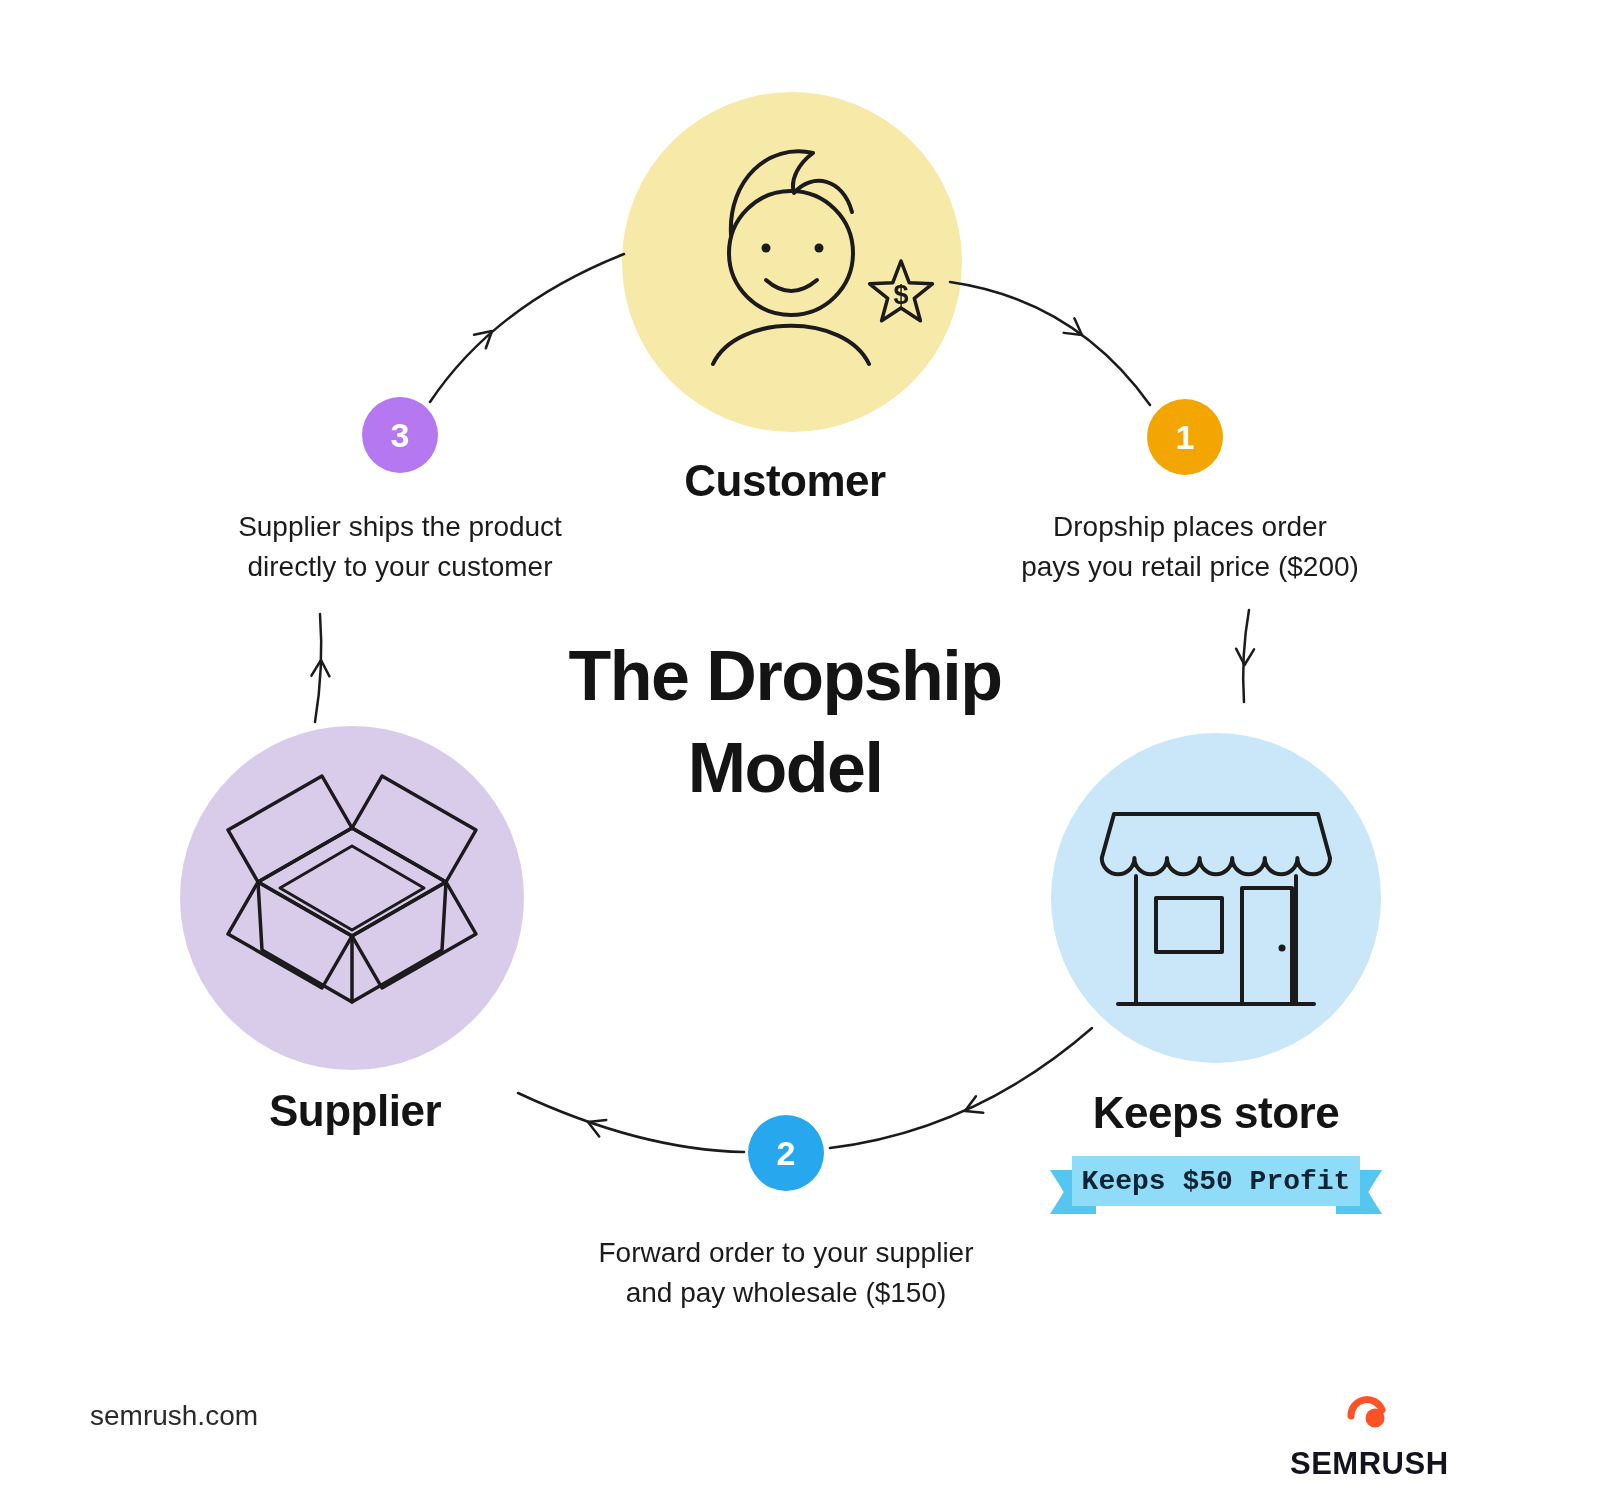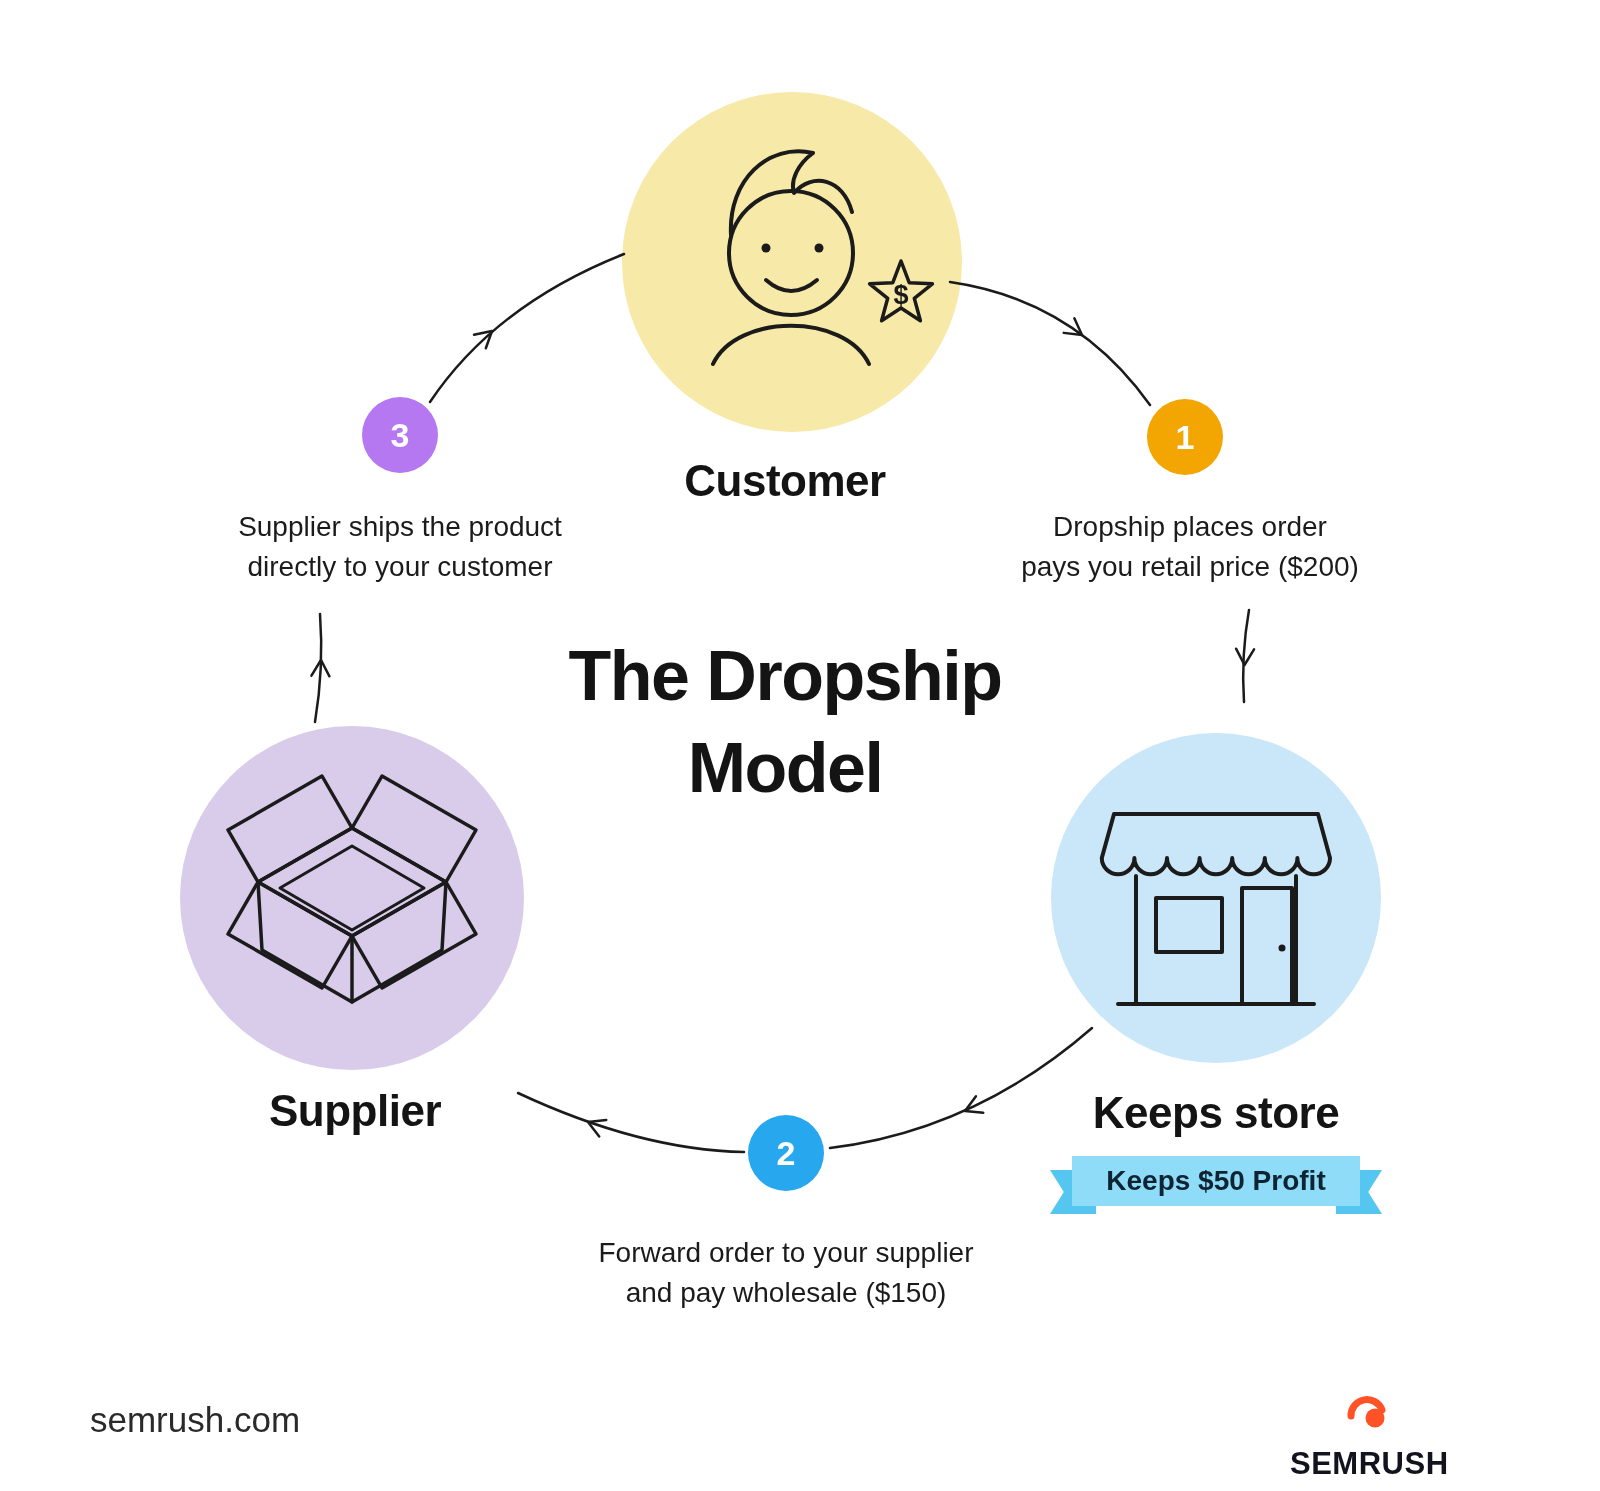--- a/index.html
+++ b/index.html
@@ -24,23 +24,23 @@
          letter-spacing:-1.5px;line-height:92px;color:#141414;z-index:4;}
   .step-text{width:500px;text-align:center;font-size:28px;font-weight:500;line-height:40px;color:#1b1b1b;z-index:4;margin-top:20px;}
   .step1-text{left:940px;top:487px;}
   .step2-text{left:536px;top:1213px;}
   .step3-text{left:150px;top:487px;}
   .ribbon{left:1050px;top:1156px;width:332px;height:60px;z-index:6;}
   .ribbon-tail{position:absolute;width:46px;height:44px;top:14px;background:#54C6F0;}
   .ribbon-tail-left{left:0;clip-path:polygon(0 0,100% 0,100% 100%,0 100%,30% 50%);}
   .ribbon-tail-right{right:0;clip-path:polygon(0 0,100% 0,70% 50%,100% 100%,0 100%);}
   .ribbon-band{position:absolute;left:22px;right:22px;top:0;height:50px;background:#8FDCF8;
-               display:flex;align-items:center;justify-content:center;}
+               display:flex;align-items:center;justify-content:center;font-family:Liberation Mono, monospace;}
   .ribbon-band span{font-size:28px;font-weight:700;color:#0E2433;}
-  .footer-site{left:90px;top:1400px;font-size:35px;color:#2a2a2a;z-index:4;}
+  .footer-site{left:90px;top:1400px;font-size:28px;color:#2a2a2a;z-index:4;}
   .brand{left:1290px;top:1394px;display:flex;align-items:center;gap:10px;z-index:4;flex-direction:column;}
   .brand-word{font-size:31px;font-weight:800;letter-spacing:0.5px;color:#13131f;}
 </style>
 </head>
 <body>
 
 <div class="stage">
 
   <div class="abs circle-node node-customer"></div>
   <div class="abs circle-node node-supplier"></div>

